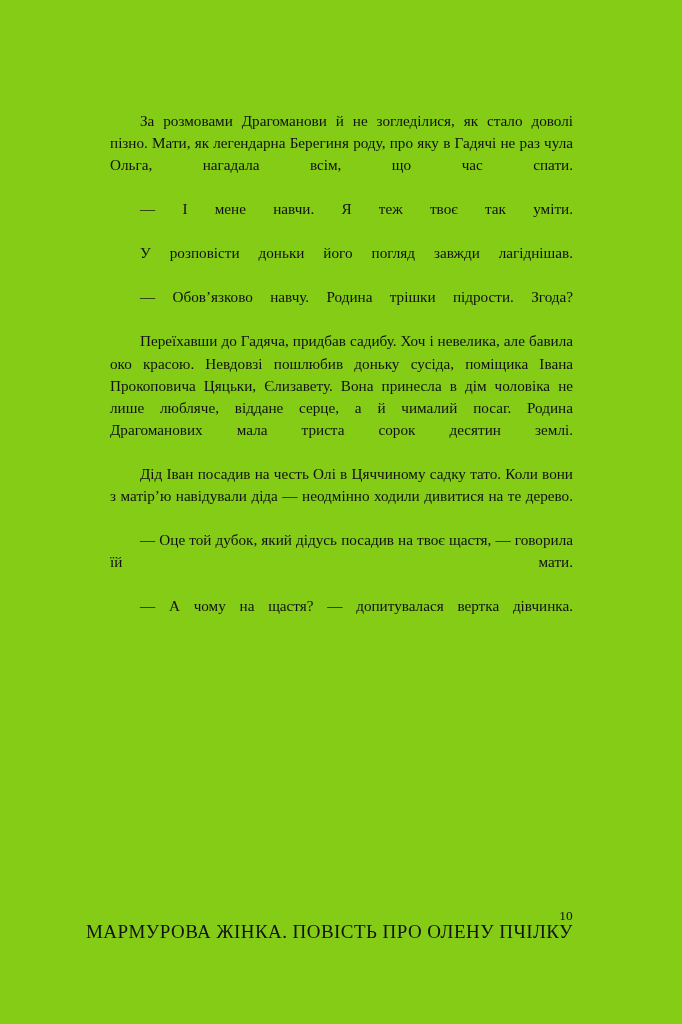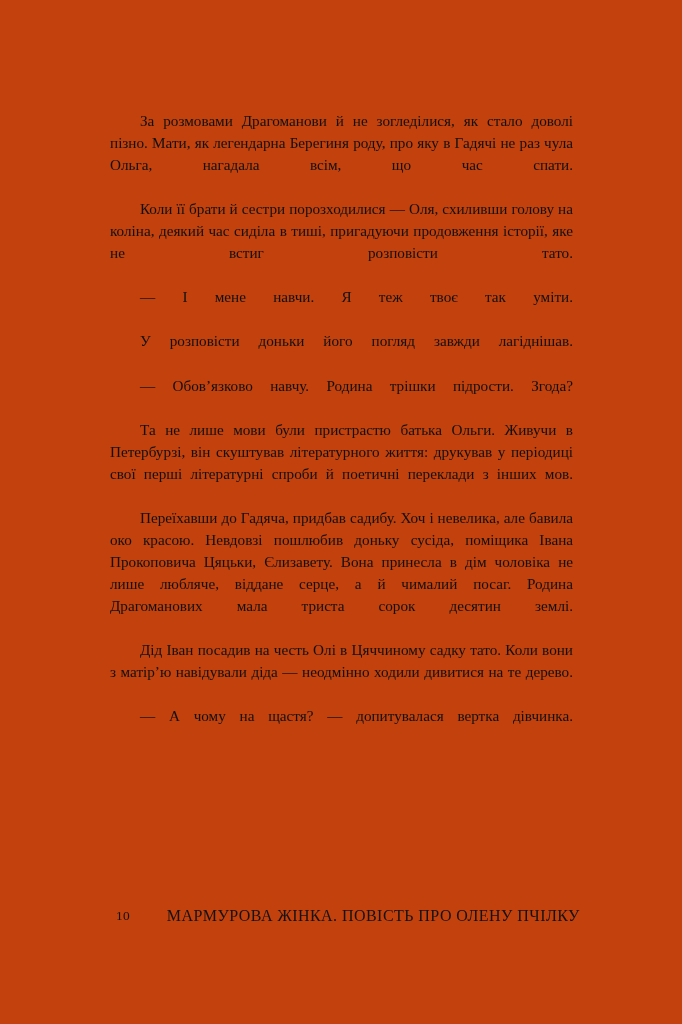--- a/index.html
+++ b/index.html
@@ -13,21 +13,21 @@
     background: #ffffff;
     font-family: "Liberation Serif", "DejaVu Serif", serif;
     color: #111111;
     -webkit-font-smoothing: antialiased;
   }
 
   .page {
     position: relative;
     width: 682px;
     height: 1024px;
-    background: #c2410c;
+    background: #84cc16;
     overflow: hidden;
   }
 
   
   .text-block {
     position: absolute;
     left: 110px;
     top: 110px;
     width: 463px;
   }
@@ -50,55 +50,55 @@
     width: 100%;
   }
 
   .para.dialogue {
     text-indent: 30px;
   }
 
   
   .running-foot {
     position: absolute;
-    left: 116px;
+    left: 110px;
     top: 908px;
     width: 463px;
     display: flex;
     align-items: flex-end;
     white-space: nowrap;
+    flex-direction: column;
   }
   .folio {
     font-size: 13.4px;
     line-height: 16px;
     color: #111111;
     letter-spacing: 0.2px;
   }
   .running-title {
     margin-left: 37px;
-    font-size: 16px;
+    font-size: 19px;
     line-height: 16px;
     letter-spacing: 0.45px;
     color: #131313;
   }
 </style>
 </head>
 <body>
 
 <div class="page">
 
   <div class="text-block">
     <p class="para">За розмовами Драгоманови й не зогледілися, як стало доволі пізно. Мати, як легендарна Берегиня роду, про яку в Гадячі не раз чула Ольга, нагадала всім, що час спати.</p>
-    <p class="para">Коли її брати й сестри порозходилися — Оля, схиливши голову на коліна, деякий час сиділа в тиші, пригадуючи продовження історії, яке не встиг розповісти тато.</p>
     <p class="para dialogue">— І мене навчи. Я теж твоє так уміти.</p>
     <p class="para">У розповісти доньки його погляд завжди лагіднішав.</p>
     <p class="para dialogue">— Обов’язково навчу. Родина трішки підрости. Згода?</p>
-    <p class="para">Та не лише мови були пристрастю батька Ольги. Живучи в Петербурзі, він скуштував літературного життя: друкував у періодиці свої перші літературні спроби й поетичні переклади з інших мов.</p>
     <p class="para">Переїхавши до Гадяча, придбав садибу. Хоч і невелика, але бавила око красою. Невдовзі пошлюбив доньку сусіда, поміщика Івана Прокоповича Цяцьки, Єлизавету. Вона принесла в дім чоловіка не лише любляче, віддане серце, а й чималий посаг. Родина Драгоманових мала триста сорок десятин землі.</p>
     <p class="para">Дід Іван посадив на честь Олі в Цяччиному садку тато. Коли вони з матір’ю навідували діда — неодмінно ходили дивитися на те дерево.</p>
+    <p class="para dialogue">— Оце той дубок, який дідусь посадив на твоє щастя, — говорила їй мати.</p>
     <p class="para dialogue">— А чому на щастя? — допитувалася вертка дівчинка.</p>
 
   </div>
 
   <div class="running-foot">
     <span class="folio">10</span>
     <span class="running-title">МАРМУРОВА ЖІНКА. ПОВІСТЬ ПРО ОЛЕНУ ПЧІЛКУ</span>
   </div>
 
 </div>

